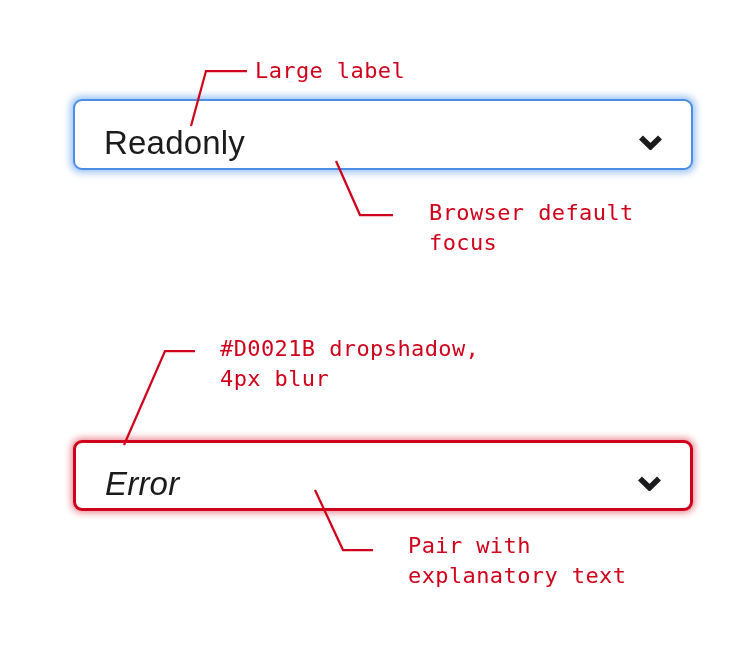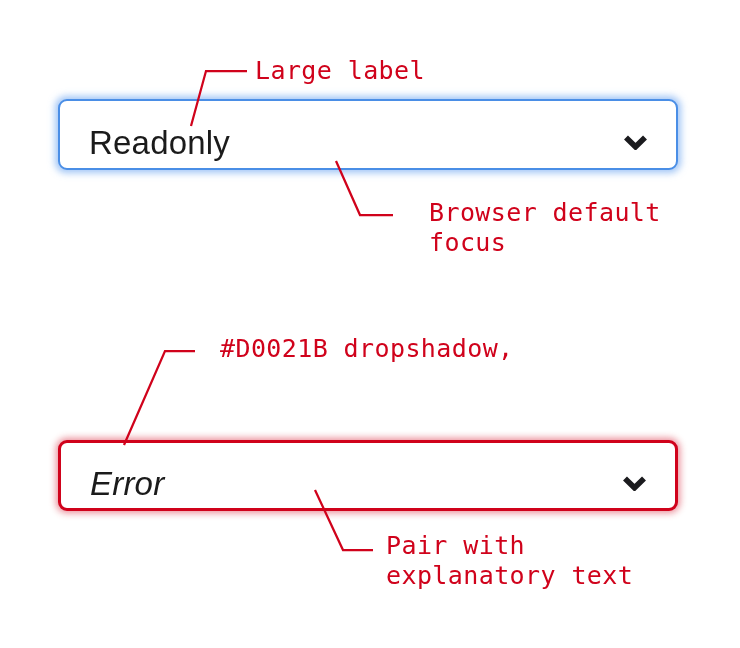--- a/index.html
+++ b/index.html
@@ -3,21 +3,21 @@
 <meta charset="utf-8">
 <style>
   html,body{margin:0;padding:0;background:#ffffff;}
   body{width:740px;height:648px;position:relative;overflow:hidden;
        font-family:"Liberation Sans",sans-serif;}
 
   .canvas{position:absolute;inset:0;width:740px;height:648px;}
 
   
   .select-box{
-    position:absolute;left:58px;width:620px;height:71px;
+    position:absolute;left:73px;width:620px;height:71px;
     background:#ffffff;border-radius:9px;box-sizing:border-box;
     display:flex;align-items:center;justify-content:space-between;
     padding:16px 29px 0 29px;z-index:1;cursor:default;
   }
   .select-box.focused{
     top:99px;
     border:2.5px solid #4a8ee6;
     box-shadow:0 0 7px 2.5px rgba(100,160,240,0.60);
   }
   .select-box.error{
@@ -29,21 +29,21 @@
   .select-label{
     font-size:33px;color:#1b1b1b;letter-spacing:0.2px;
     font-family:"Liberation Sans",sans-serif;
   }
   .chevron{display:flex;align-items:center;}
 
   
   .annotation{
     position:absolute;z-index:4;
     font-family:"DejaVu Sans Mono","Liberation Mono",monospace;
-    font-size:25px;line-height:30px;letter-spacing:0.4px;
+    font-size:22px;line-height:30px;letter-spacing:0.4px;
     color:#d0021b;white-space:nowrap;
   }
 
   
   .leaders{position:absolute;left:0;top:0;z-index:5;pointer-events:none;}
 </style>
 </head>
 <body>
 
 <div class="canvas">
@@ -77,20 +77,21 @@
     <div>Large label</div>
   </div>
 
   <div class="annotation" style="left:429px;top:198px">
     <div>Browser default</div>
     <div>focus</div>
   </div>
 
   <div class="annotation" style="left:220px;top:334px">
     <div>#D0021B dropshadow,</div>
+    <div>4px blur</div>
   </div>
 
-  <div class="annotation" style="left:386px;top:531px">
+  <div class="annotation" style="left:408px;top:531px">
     <div>Pair with</div>
     <div>explanatory text</div>
   </div>
 
 </div>
 
 </body></html>

